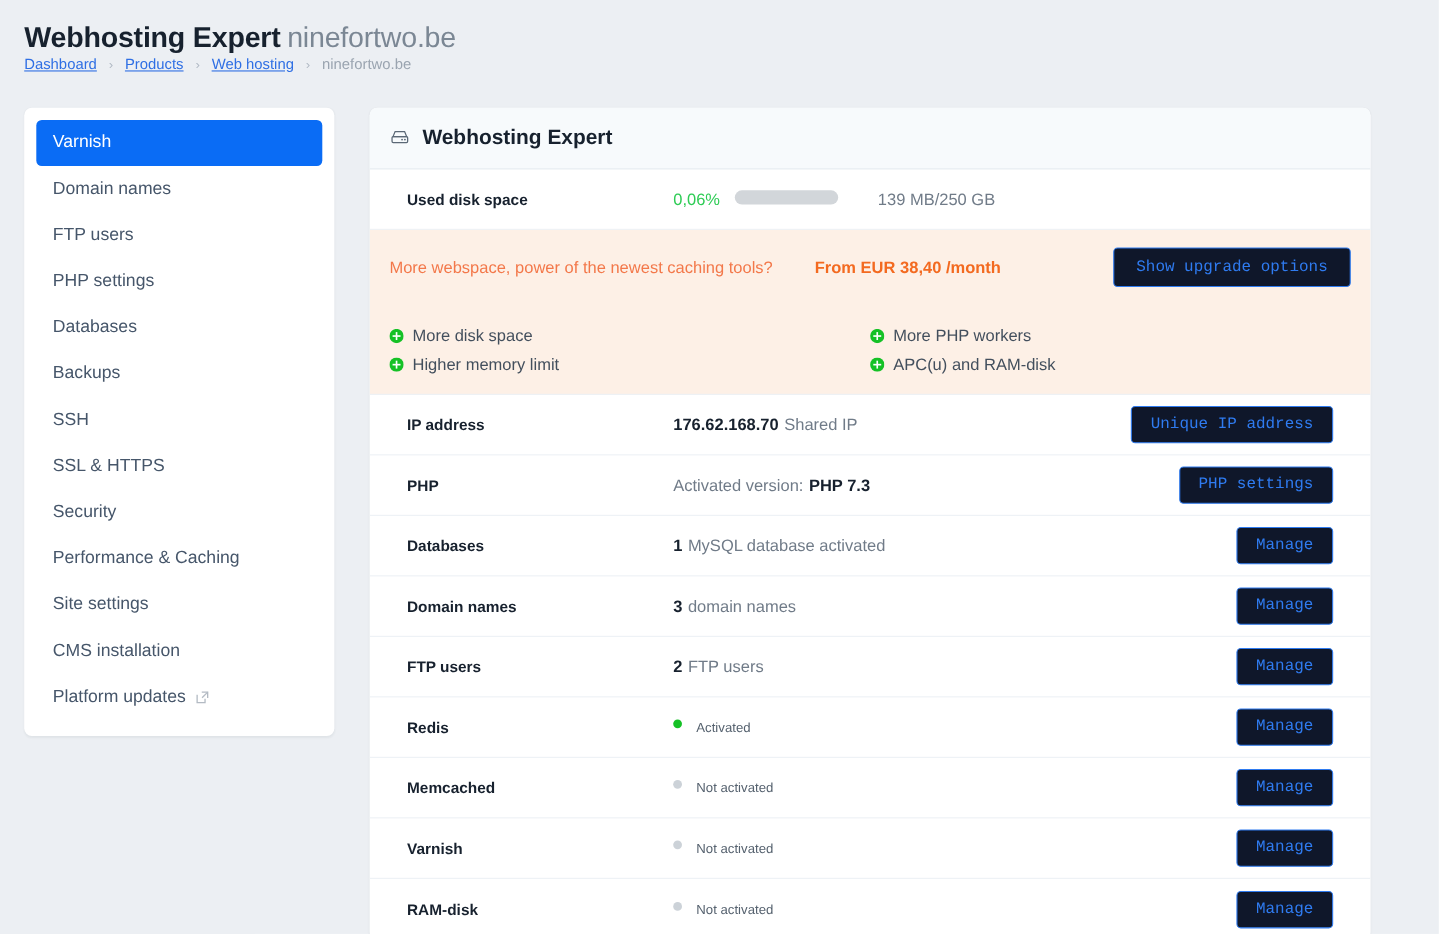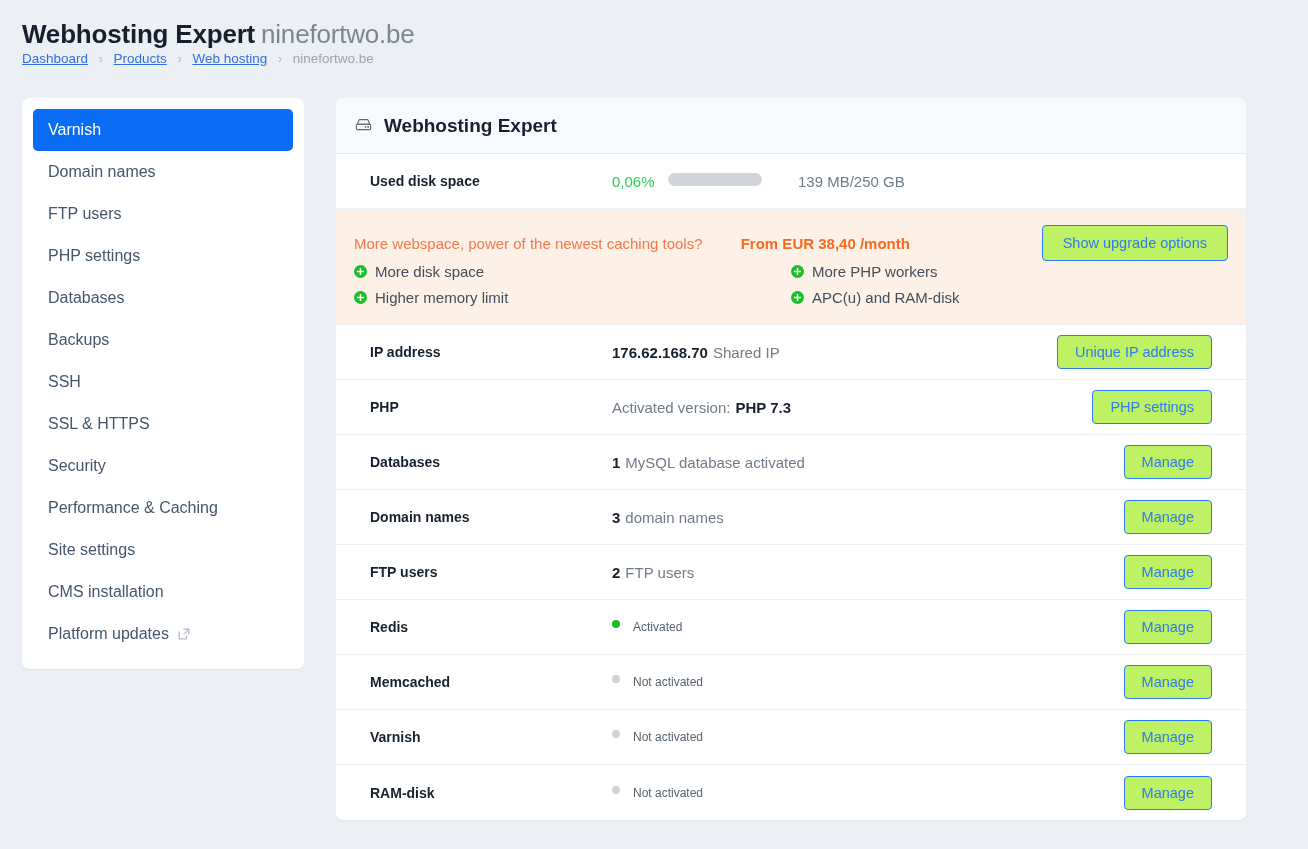--- a/index.html
+++ b/index.html
@@ -196,21 +196,21 @@
     flex: 1 1 auto;
   }
   .banner-msg b {
     color: #f36a20;
     font-weight: bold;
     margin-left: 34px;
   }
   .benefits {
     display: flex;
     flex-wrap: wrap;
-    margin-top: 2px;
+    margin-top: 36px;
     justify-content: center;
   }
   .benefit {
     width: 50%;
     box-sizing: border-box;
     display: flex;
     align-items: center;
     font-size: 15px;
     color: #434f5d;
     margin-bottom: 9px;
@@ -221,26 +221,26 @@
     margin-right: 8px;
   }
 
   
   .btn {
     display: inline-flex;
     align-items: center;
     justify-content: center;
     height: 34px;
     padding: 0 17px;
-    background: #bef264;
+    background: #0f172a;
     border: 1px solid #2f7bf0;
     border-radius: 4px;
     color: #2f7bf0;
     font-size: 14.5px;
-    font-family: Liberation Sans, sans-serif;
+    font-family: Liberation Mono, monospace;
     cursor: pointer;
     white-space: nowrap;
     box-sizing: border-box;
   }
   .btn-wide { height: 36px; padding: 0 20px; }
 
   
   .dot {
     width: 8px;
     height: 8px;

